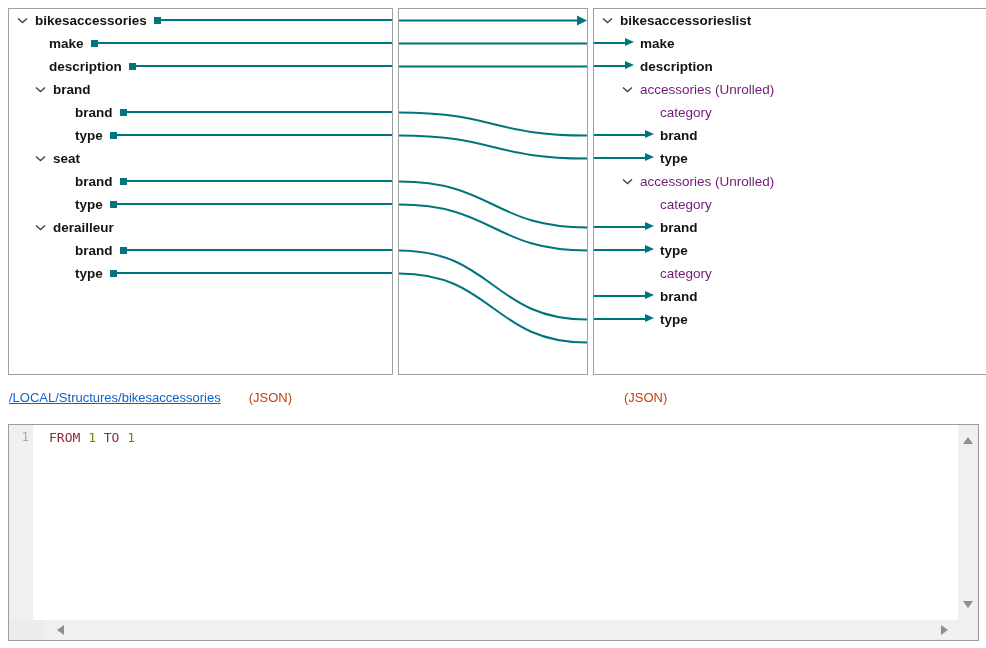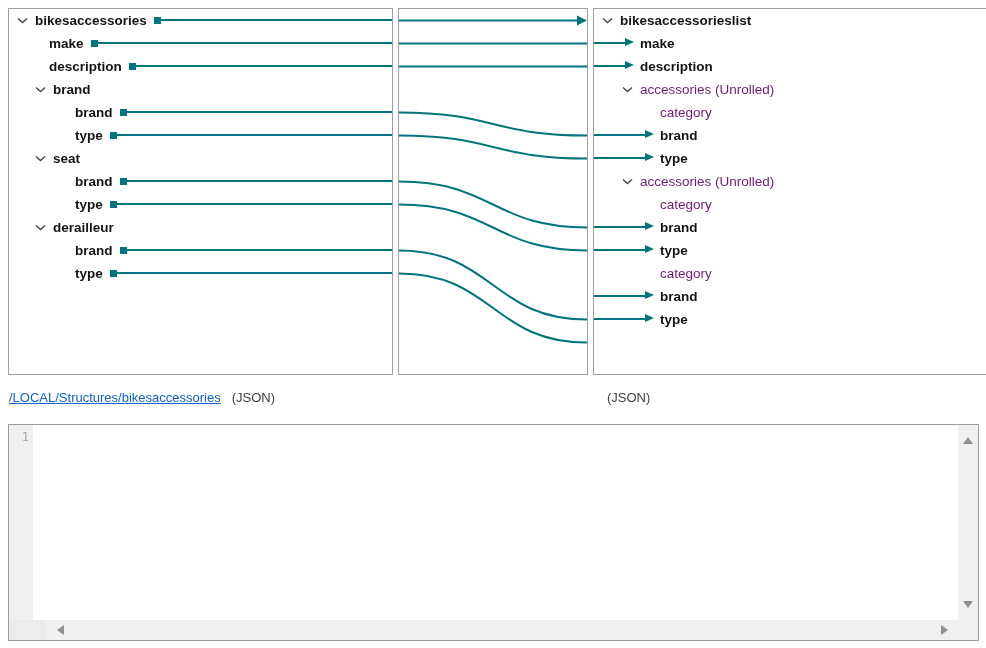--- a/index.html
+++ b/index.html
@@ -39,21 +39,21 @@
     content:"";position:absolute;right:-9px;top:-4px;width:0;height:0;
     border-left:9px solid #00757d;border-top:4.5px solid transparent;border-bottom:4.5px solid transparent;
   }
 
   #mapping-svg{display:block;}
 
   .links-row{position:absolute;top:388px;height:18px;font-size:13px;display:flex;align-items:center;}
   #source-link-row{left:9px;}
   #target-link-row{left:596px;}
   .struct-link{color:#0f62cb;text-decoration:underline;cursor:pointer;}
-  .json-tag{color:#404040;margin-left:11px;}
+  .json-tag{color:#c2410c;margin-left:28px;}
 
   
   #editor{
     position:absolute;left:8px;top:424px;width:971px;height:217px;
     border:1px solid #9d9d9d;background:#fff;box-sizing:border-box;
   }
   #gutter{
     position:absolute;left:0;top:0;bottom:20px;width:24px;background:#f0f0f0;
     color:#a8a8a8;font-family:"DejaVu Sans Mono",monospace;font-size:12px;
     text-align:right;padding:5px 4px 0 0;box-sizing:border-box;
@@ -267,20 +267,21 @@
 </div>
 <div class="links-row" id="target-link-row">
   <span class="json-tag">(JSON)</span>
 </div>
 
 <div id="editor">
   <div id="gutter">
     <span>1</span>
   </div>
   <div id="gutter-corner"></div>
+  <div id="code-area"><span class="tok-keyword">FROM</span><span class="tok-plain"> </span><span class="tok-number">1</span><span class="tok-plain"> </span><span class="tok-keyword">TO</span><span class="tok-plain"> </span><span class="tok-number">1</span></div>
   <div id="vscroll">
     <div class="tri tri-up"></div>
     <div class="tri tri-down"></div>
   </div>
   <div id="hscroll">
     <div class="tri tri-left"></div>
     <div class="tri tri-right"></div>
   </div>
 </div>
 

